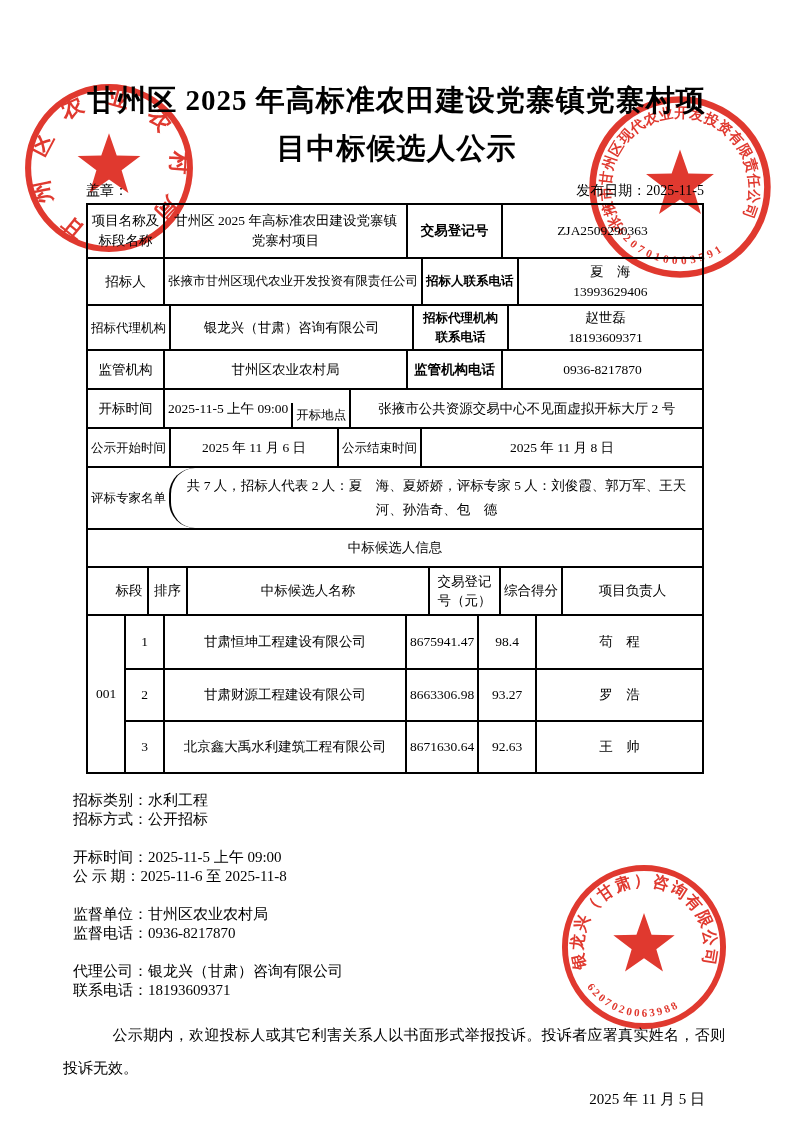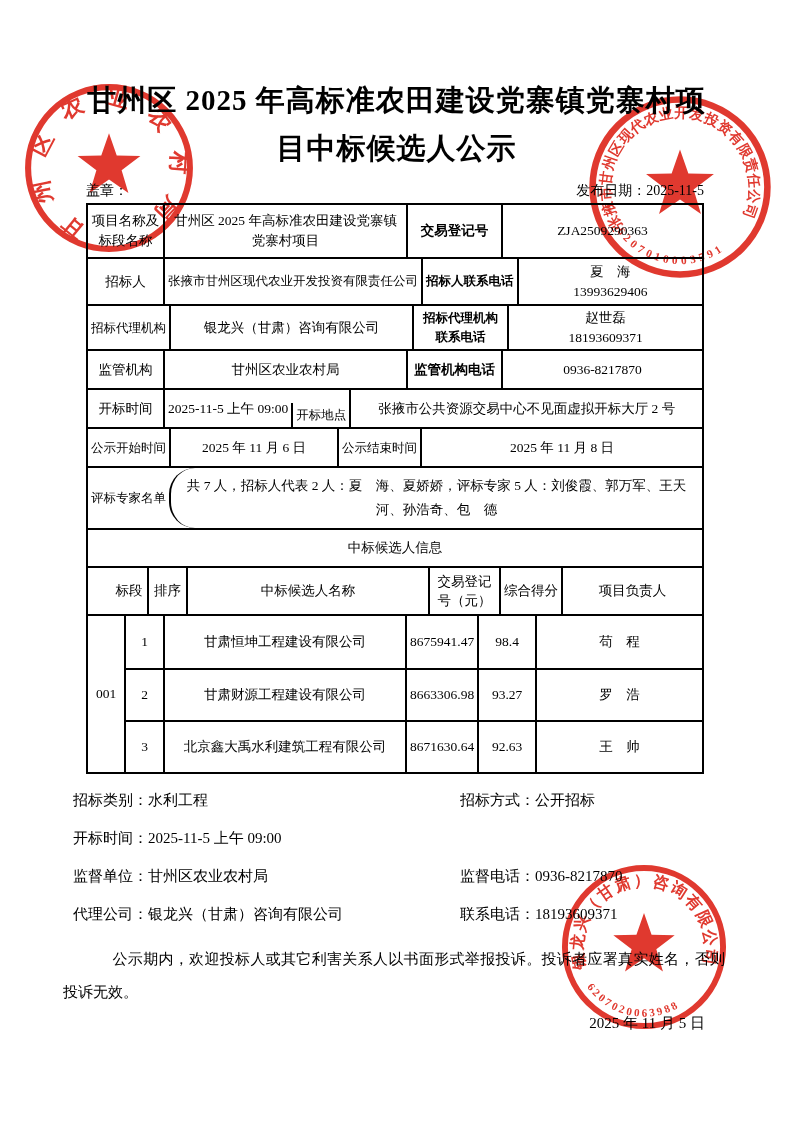--- a/index.html
+++ b/index.html
@@ -41,21 +41,21 @@
   .w168 { flex:0 0 168px; } .w74 { flex:0 0 74px; }
   .w36 { flex:0 0 36px; } .w39 { flex:0 0 39px; } .w242 { flex:0 0 242px; }
   .w71 { flex:0 0 71px; } .w58 { flex:0 0 58px; }
   .grow { flex:1 1 auto; }
   .cand-rows { flex:1 1 auto; display:flex; flex-direction:column; }
   .sub-tr { display:flex; align-items:stretch; flex:1 1 auto; border-top:2px solid #000; min-height:52px; }
   .sub-tr:first-child { border-top:none; }
   .sub-tr .td { border-left:2px solid #000; }
   
   .f-rows { margin-top:17px; }
-  .f-row { display:flex; padding-left:13px; margin-bottom:19px; font-size:15px; line-height:19px; }
+  .f-row { display:flex; padding-left:13px; margin-bottom:19px; font-size:15px; line-height:19px;flex-direction:column; }
   .f-left { width:387px; } .f-right { flex:1; }
   .notice {
     margin-top:12px; padding-left:3px; padding-right:8px;
     font-size:15px; line-height:33px; text-indent:3.3em; text-align:justify;
   }
   .sign-date { margin-top:5px; text-align:right; padding-right:28px; font-size:15px; }
   
   .seal { position:absolute; pointer-events:none; mix-blend-mode:multiply; opacity:0.9; }
   .seal text { font-family:"Liberation Serif","DejaVu Serif",serif; font-weight:bold; }
 </style>
@@ -168,20 +168,21 @@
       </div>
     </div>
 
     <div class="f-rows">
       <div class="f-row">
         <div class="f-left"><span>招标类别：</span><span>水利工程</span></div>
         <div class="f-right"><span>招标方式：</span><span>公开招标</span></div>
       </div>
       <div class="f-row">
         <div class="f-left"><span>开标时间：</span><span>2025-11-5 上午 09:00</span></div>
+        <div class="f-right"><span>公 示 期：</span><span>2025-11-6 至 2025-11-8</span></div>
       </div>
       <div class="f-row">
         <div class="f-left"><span>监督单位：</span><span>甘州区农业农村局</span></div>
         <div class="f-right"><span>监督电话：</span><span>0936-8217870</span></div>
       </div>
       <div class="f-row">
         <div class="f-left"><span>代理公司：</span><span>银龙兴（甘肃）咨询有限公司</span></div>
         <div class="f-right"><span>联系电话：</span><span>18193609371</span></div>
       </div>
     </div>

